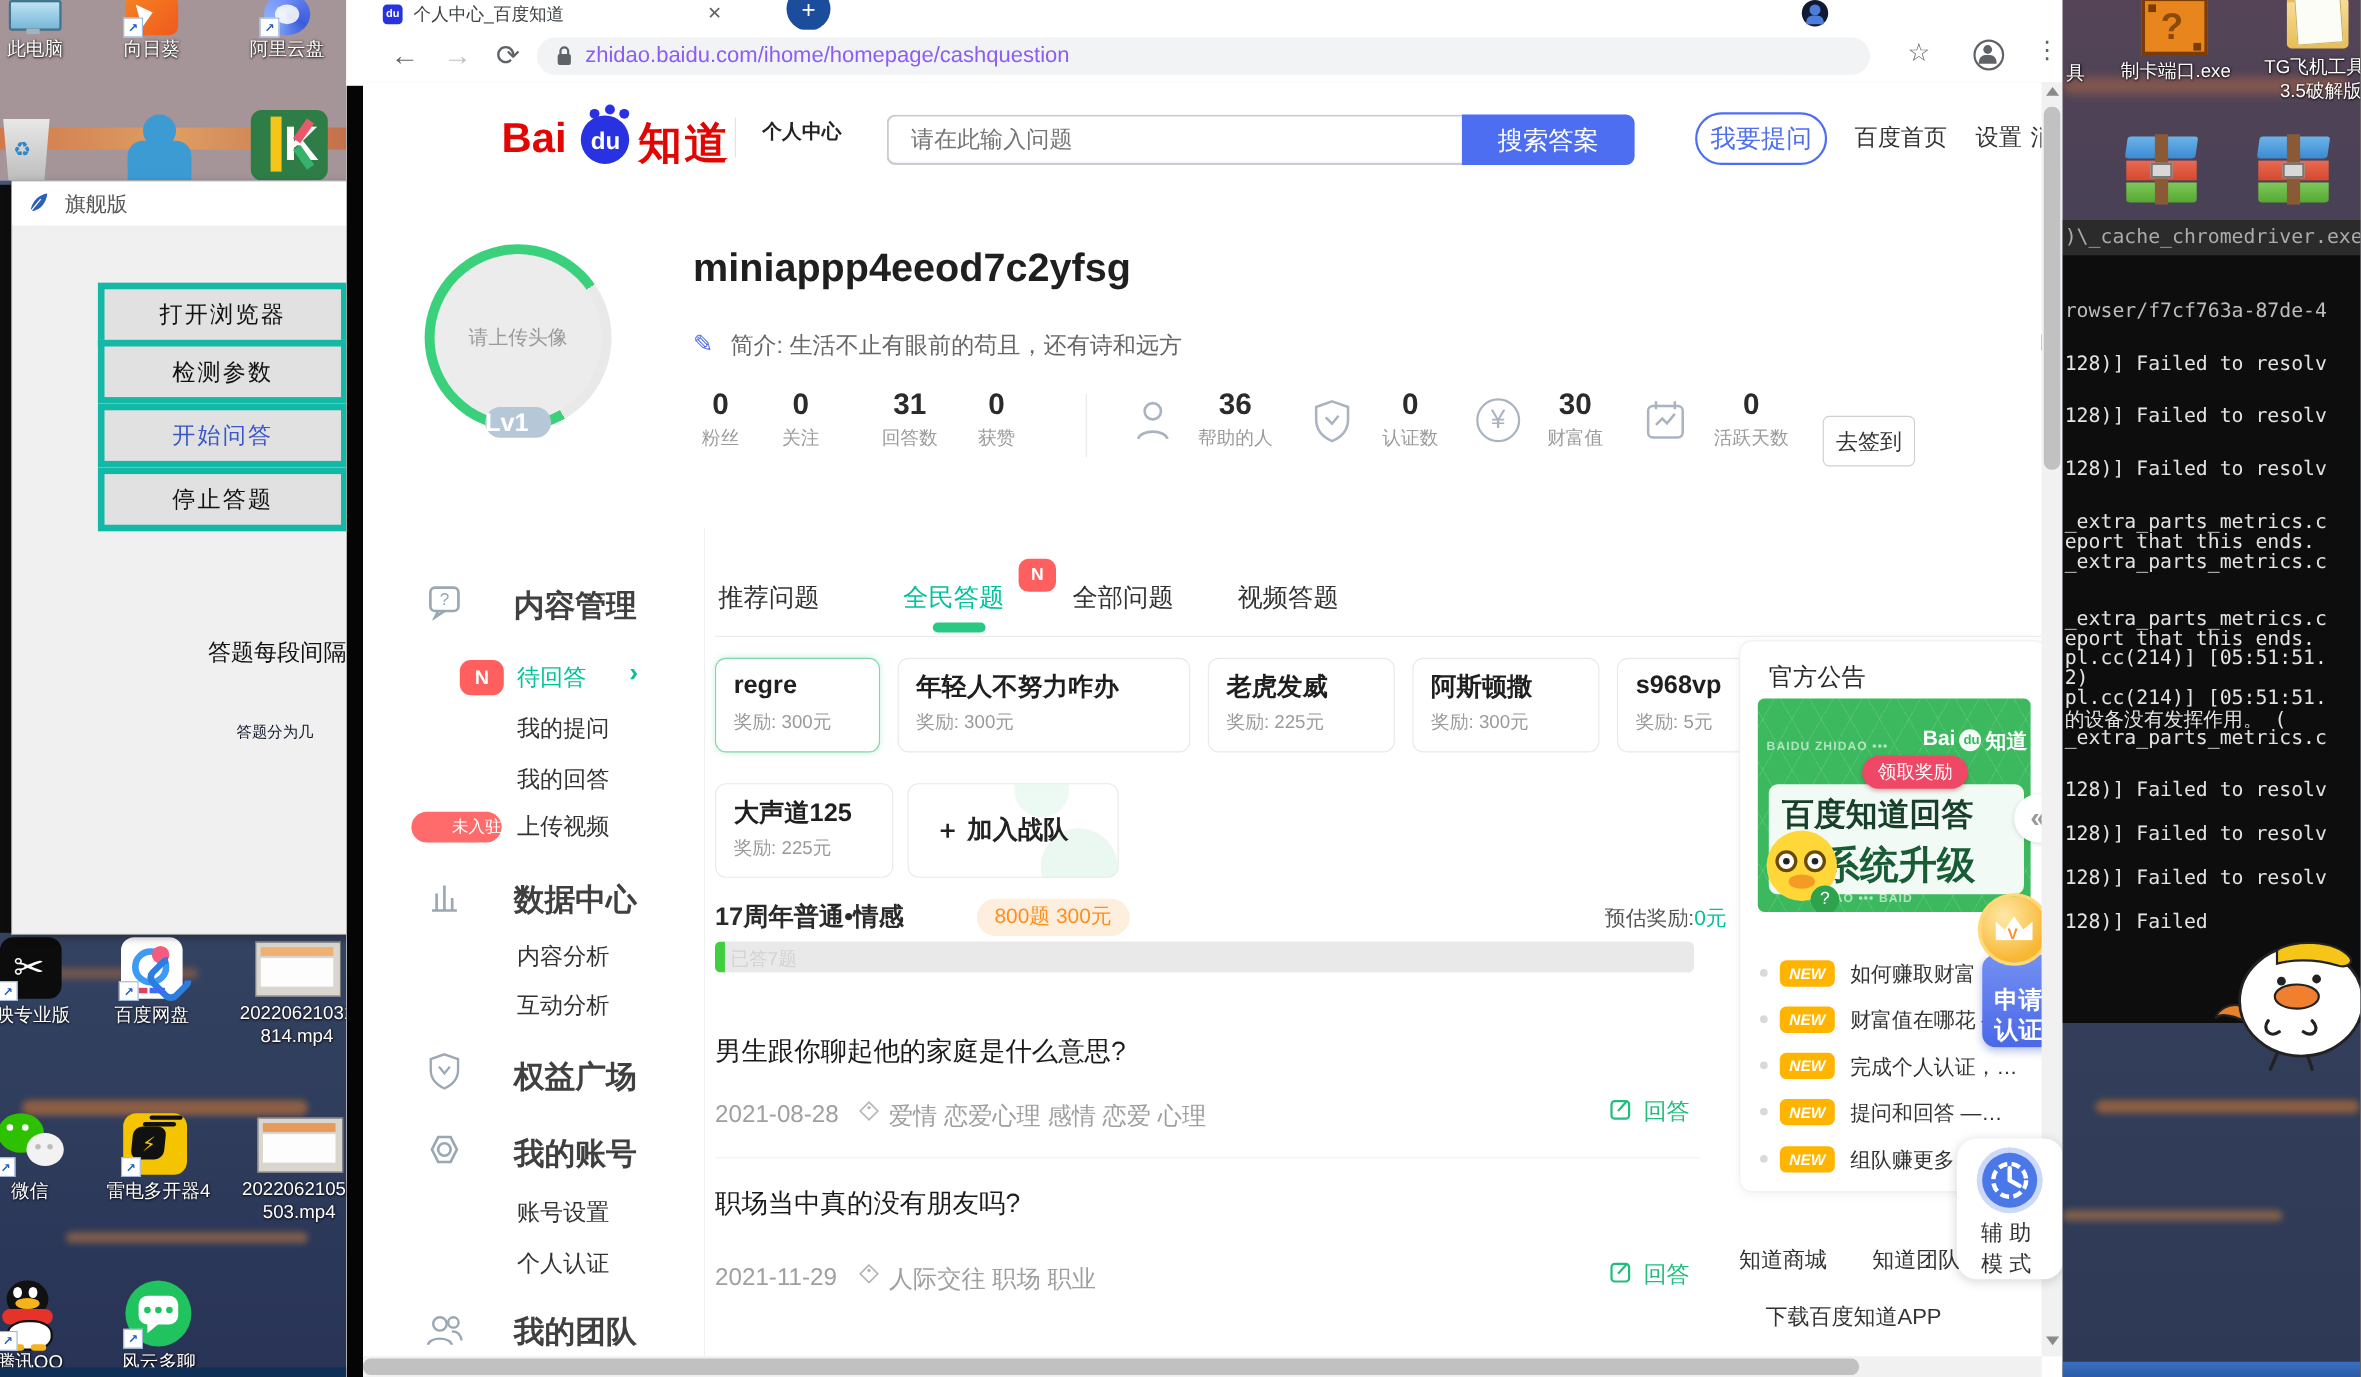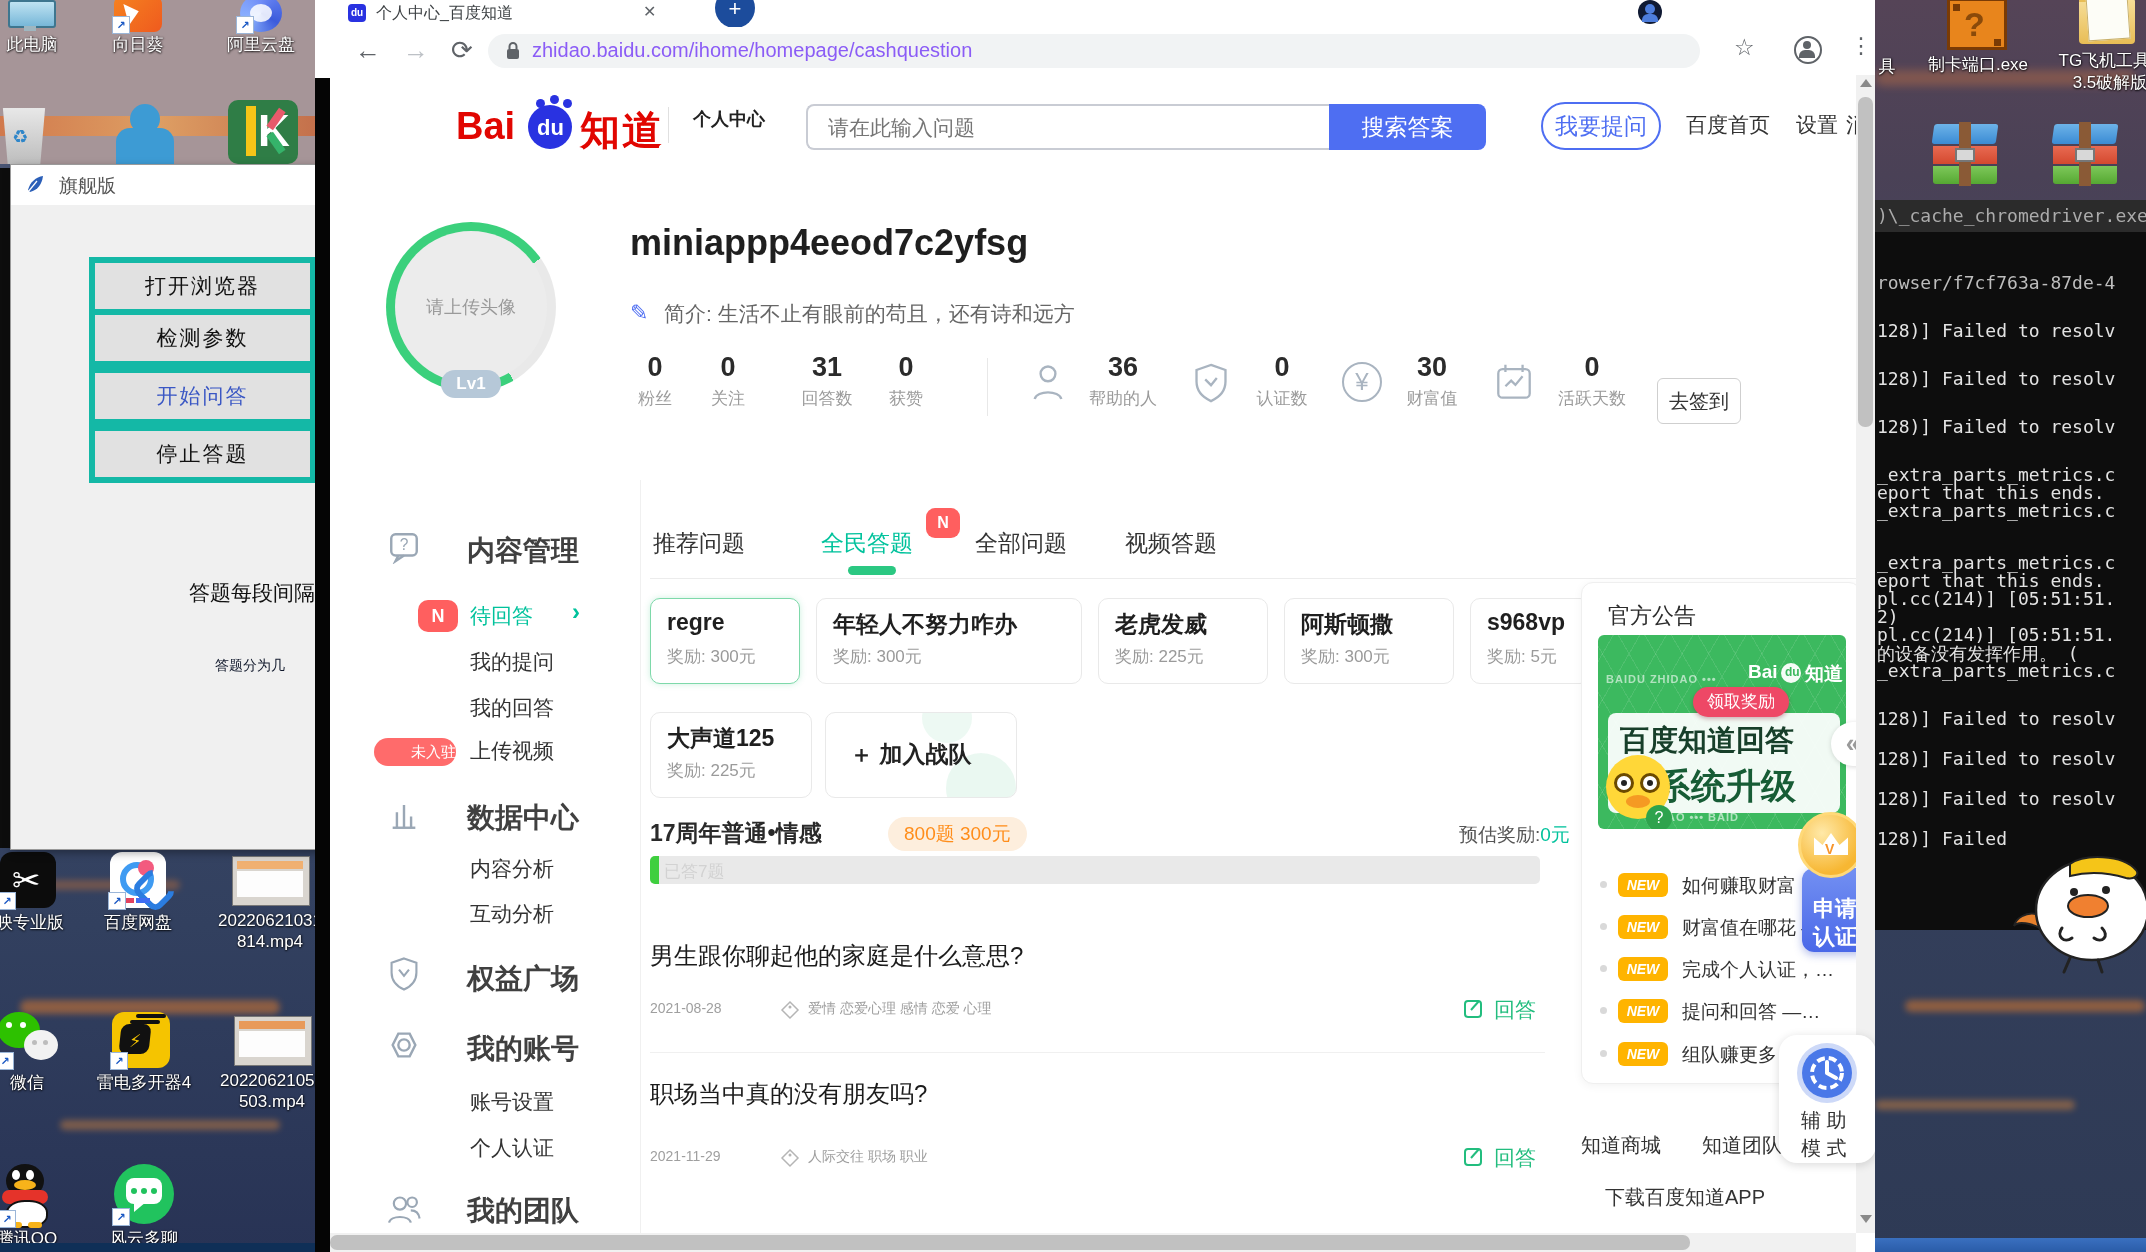--- a/index.html
+++ b/index.html
@@ -22,21 +22,21 @@
   .gbtn{color:#5f6368;font-size:26px;}
   .stat-num{font-size:27px;color:#2b2b2b;font-weight:600;text-align:center;}
   .stat-label{font-size:17px;color:#9b9b9b;text-align:center;margin-top:4px;}
   .side-title{font-size:28px;font-weight:bold;color:#404040;white-space:nowrap;margin-left:24px;}
   .side-item{font-size:21px;color:#333;white-space:nowrap;}
   .tab-item{font-size:23px;color:#333;white-space:nowrap;}
   .card{position:absolute;height:84px;background:#fff;border:1.5px solid #e9e9e9;border-radius:10px;}
   .card .ct{position:absolute;left:16px;top:10px;font-size:23px;font-weight:bold;color:#1f1f1f;white-space:nowrap;}
   .card .cr{position:absolute;left:16px;top:46px;font-size:17px;color:#9a9a9a;white-space:nowrap;}
   .q-title{font-size:24px;color:#1b1b1b;font-weight:500;white-space:nowrap;}
-  .q-meta{font-size:14px;color:#9f9f9f;white-space:nowrap;}
+  .q-meta{font-size:22px;color:#9f9f9f;white-space:nowrap;}
   .ann-text{font-size:19px;color:#333;white-space:nowrap;overflow:hidden;text-overflow:ellipsis;}
   .new-badge{width:50px;height:24px;border-radius:6px;background:#ffb400;color:#fff;font-size:14px;
     font-weight:bold;font-style:italic;display:flex;align-items:center;justify-content:center;}
   .term-line{position:absolute;left:2px;font-size:18px;color:#e3e3e3;white-space:nowrap;}
   .dot{width:7px;height:7px;border-radius:50%;background:#d9d9d9;}
 </style>
 </head>
 <body>
 
 <div id="screen">
@@ -259,21 +259,21 @@
       <div class="a t" style="left:44px;top:13px;font-size:21px;font-weight:bold;color:#222;">百家号</div>
       <div class="a" style="left:116px;top:15px;width:1px;height:20px;background:#ddd;"></div>
       <div class="a t" style="left:126px;top:13px;font-size:21px;color:#333;">开</div>
     </div>
 
     <div class="a" style="left:15px;top:180px;width:1526px;height:290px;background:#fff;">
       <div class="a" style="left:56px;top:42px;width:170px;height:170px;border-radius:50%;background:conic-gradient(from 150deg,#3bd07c 0deg 265deg,#e9e9e9 265deg 360deg);">
         <div class="a" style="left:9px;top:9px;width:152px;height:152px;border-radius:50%;background:#ececec;display:flex;align-items:center;justify-content:center;">
           <span style="font-size:18px;color:#9a9a9a;">请上传头像</span>
         </div>
-        <div class="a" style="left:55px;top:148px;width:60px;height:28px;border-radius:15px;background:#b6c8d8;color:#fff;font-size:17px;font-weight:bold;text-align:center;line-height:28px;">
+        <div class="a" style="left:55px;top:148px;width:60px;height:28px;border-radius:15px;background:#b6c8d8;color:#fff;font-size:23px;font-weight:bold;text-align:left;line-height:28px;">
           <span>Lv1</span>
         </div>
       </div>
       <div class="a t" style="left:300px;top:42px;font-size:36px;font-weight:bold;color:#1f1f1f;">miniappp4eeod7c2yfsg</div>
       <div class="a" style="left:300px;top:118px;">
         <span class="a" style="left:0;top:2px;color:#4e6ef2;font-size:22px;">✎</span>
         <span class="a t" style="left:34px;top:2px;font-size:21px;color:#666;">简介: 生活不止有眼前的苟且，还有诗和远方</span>
       </div>
 
       <div class="a" style="left:297px;top:172px;width:56px;">

